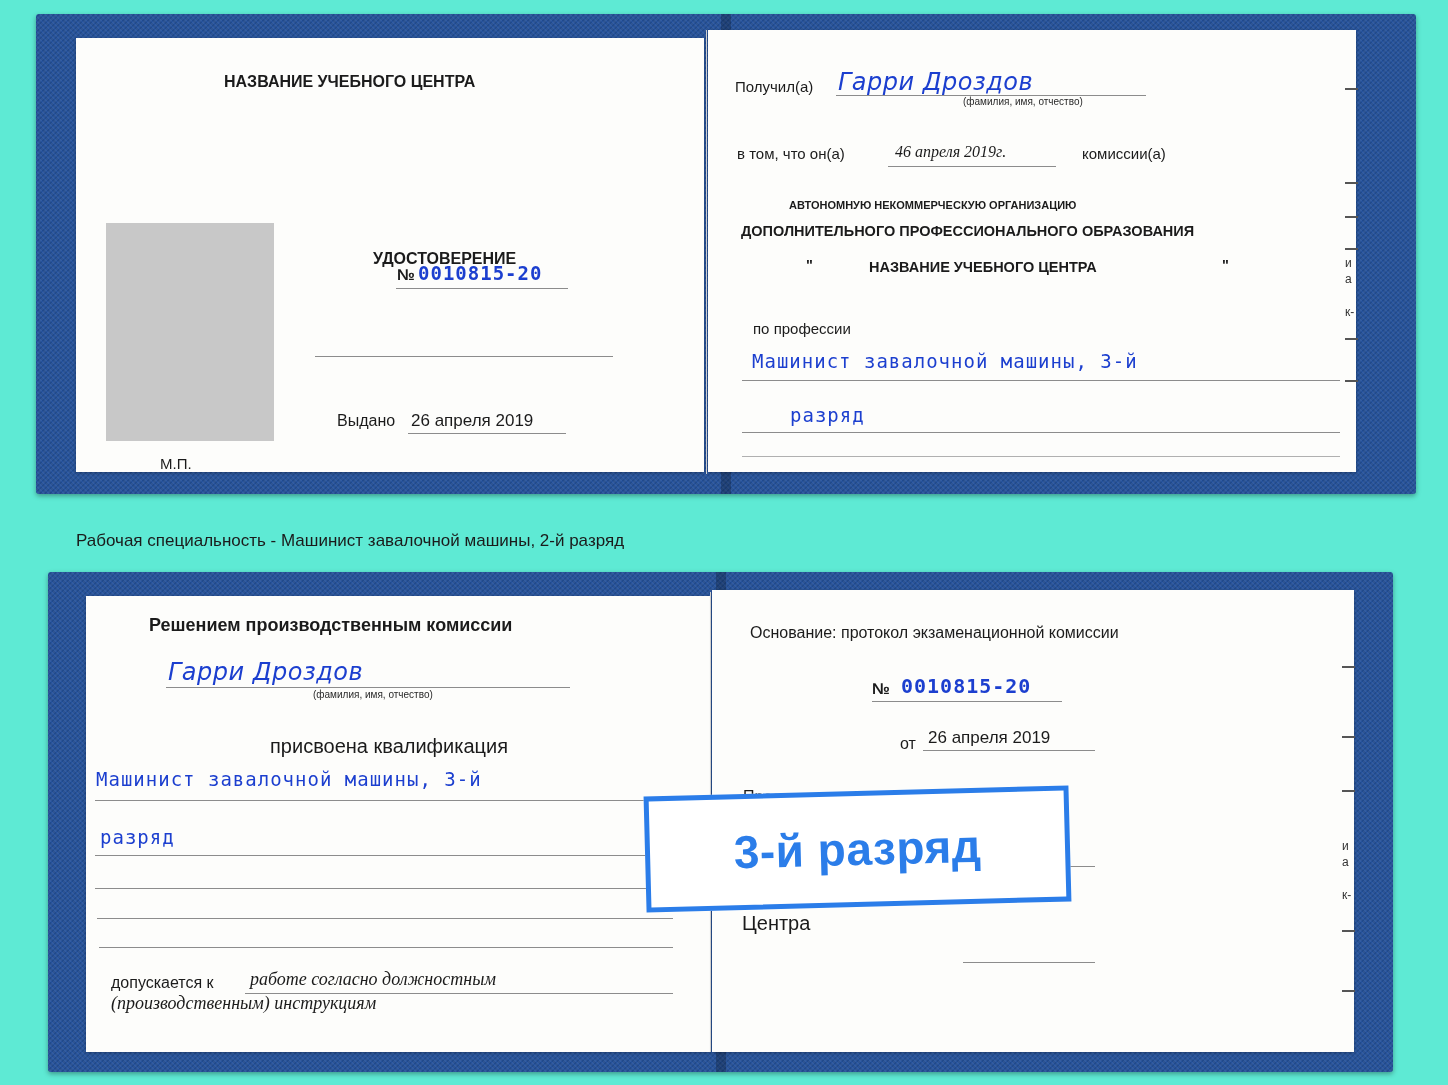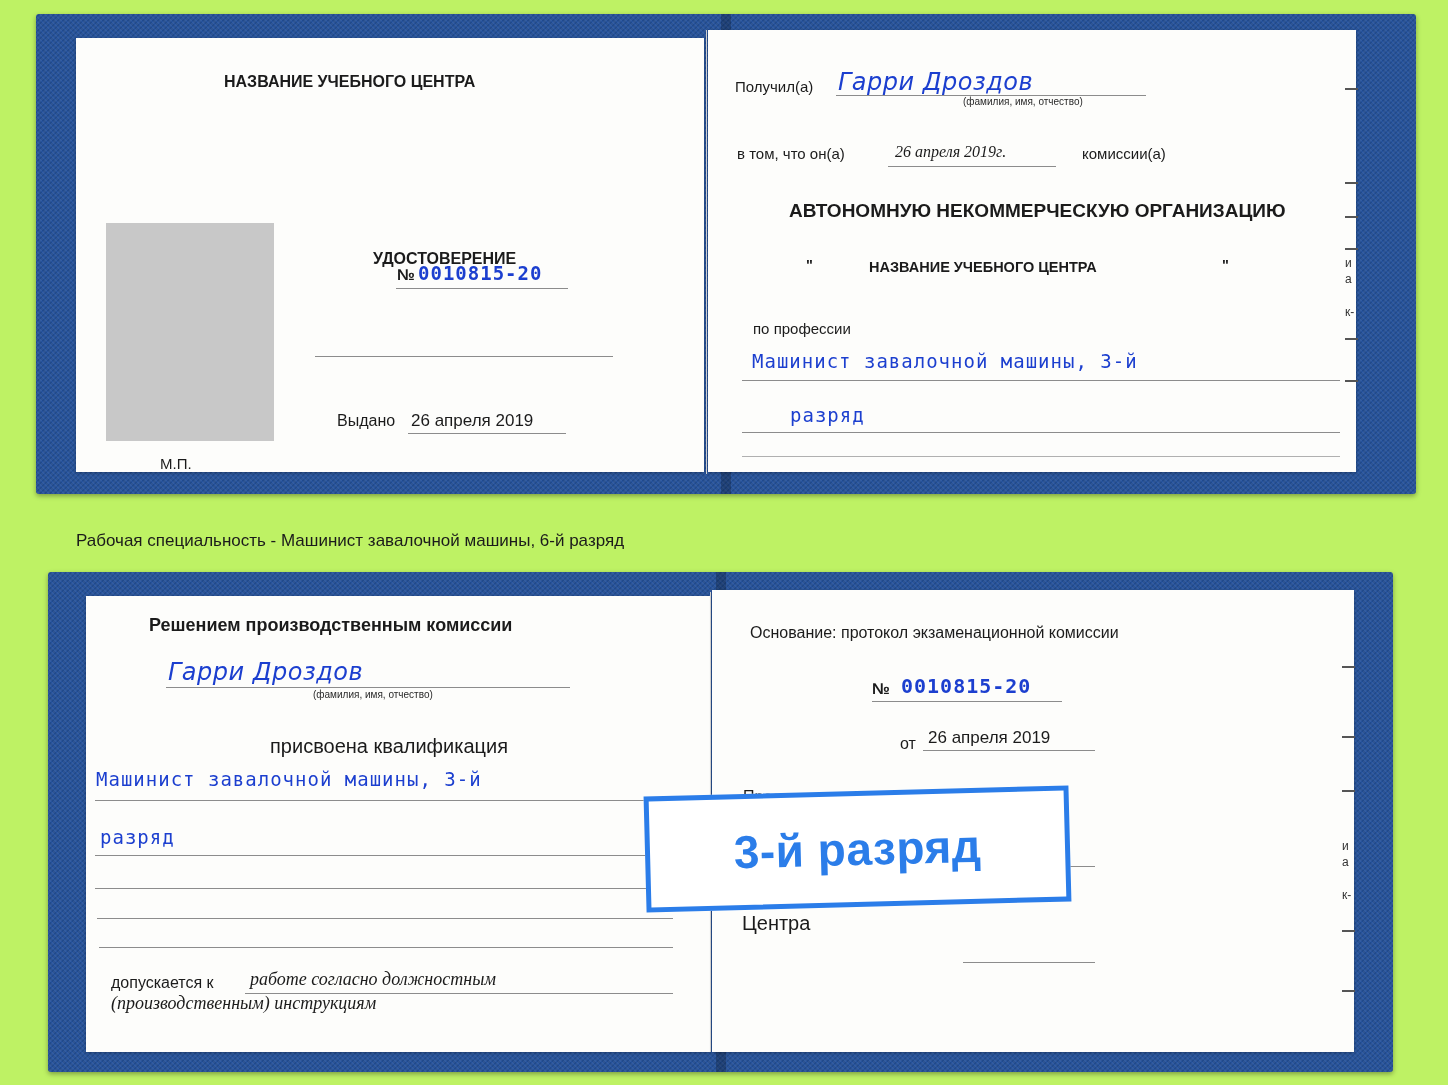--- a/index.html
+++ b/index.html
@@ -5,21 +5,21 @@
   * { box-sizing: border-box; }
   html, body {
     margin: 0; padding: 0;
     background: #ffffff;
     font-family: "Liberation Sans", sans-serif;
   }
   .page {
     position: relative;
     width: 1448px;
     height: 1085px;
-    background: #bef264;
+    background: #5eead4;
     overflow: hidden;
   }
 
   
   .book {
     position: absolute;
     background: #25529c;
     background-image:
       linear-gradient(135deg, rgba(255,255,255,0.06) 25%, transparent 25%, transparent 50%, rgba(255,255,255,0.06) 50%, rgba(255,255,255,0.06) 75%, transparent 75%),
       linear-gradient(45deg, rgba(0,0,0,0.10) 25%, transparent 25%, transparent 50%, rgba(0,0,0,0.10) 50%, rgba(0,0,0,0.10) 75%, transparent 75%);
@@ -162,25 +162,26 @@
   <div class="print" style="left:160px; top:455px; font-size:15px;">М.П.</div>
 
   <div class="fold" style="left:706px; top:30px; height:444px;"></div>
 
   <div class="print" style="left:735px; top:78px; font-size:15px;">Получил(а)</div>
   <div class="hand" style="left:838px; top:68px; font-size:24px;">Гарри Дроздов</div>
   <div class="rule" style="left:836px; top:95px; width:310px;"></div>
   <div class="tiny" style="left:963px; top:96px;">(фамилия, имя, отчество)</div>
 
   <div class="print" style="left:737px; top:145px; font-size:15px;text-align:center;">в том, что он(а)</div>
-  <div class="serif-hand" style="left:895px; top:143px; font-size:16px;">26 апреля 2019г.</div>
+  <div class="serif-hand" style="left:895px; top:143px; font-size:16px;">46 апреля 2019г.</div>
   <div class="rule" style="left:888px; top:166px; width:168px;"></div>
   <div class="print" style="left:1082px; top:145px; font-size:15px;">комиссии(а)</div>
 
-  <div class="print bold" style="left:789px; top:199px; font-size:19px;">АВТОНОМНУЮ НЕКОММЕРЧЕСКУЮ ОРГАНИЗАЦИЮ</div>
+  <div class="print bold" style="left:789px; top:199px; font-size:11px;">АВТОНОМНУЮ НЕКОММЕРЧЕСКУЮ ОРГАНИЗАЦИЮ</div>
+  <div class="print bold" style="left:741px; top:222px; font-size:14.5px;">ДОПОЛНИТЕЛЬНОГО ПРОФЕССИОНАЛЬНОГО ОБРАЗОВАНИЯ</div>
   <div class="print bold" style="left:806px; top:256px; font-size:14.5px;">"</div>
   <div class="print bold" style="left:869px; top:258px; font-size:14.5px;">НАЗВАНИЕ УЧЕБНОГО ЦЕНТРА</div>
   <div class="print bold" style="left:1222px; top:256px; font-size:14.5px;">"</div>
 
   <div class="print" style="left:753px; top:320px; font-size:15px;">по профессии</div>
 
   <div class="hand mono" style="left:752px; top:350px; font-size:19px;">Машинист завалочной машины, 3-й</div>
   <div class="rule" style="left:742px; top:380px; width:598px;"></div>
 
   <div class="hand mono" style="left:790px; top:404px; font-size:19px;">разряд</div>
@@ -191,21 +192,21 @@
   <div class="dash" style="left:1345px; top:182px;"></div>
   <div class="dash" style="left:1345px; top:216px;"></div>
   <div class="dash" style="left:1345px; top:248px;"></div>
   <div class="dash" style="left:1345px; top:338px;"></div>
   <div class="dash" style="left:1345px; top:380px;"></div>
   <div class="edge-text" style="left:1345px; top:255px; width:30px; white-space:pre;">и
 а
 
 к-</div>
 
-  <div class="caption" style="left:76px; top:531px;">Рабочая специальность - Машинист завалочной машины, 6-й разряд</div>
+  <div class="caption" style="left:76px; top:531px;">Рабочая специальность - Машинист завалочной машины, 2-й разряд</div>
 
   <div class="book" style="left:48px; top:572px; width:1345px; height:500px;">
     <div class="spine"></div>
   </div>
 
   <div class="pages" style="left:86px; top:596px; width:624px; height:456px;"></div>
   <div class="pages" style="left:712px; top:590px; width:642px; height:462px;"></div>
 
   <div class="print bold" style="left:149px; top:614px; font-size:18px;">Решением производственным комиссии</div>
 

